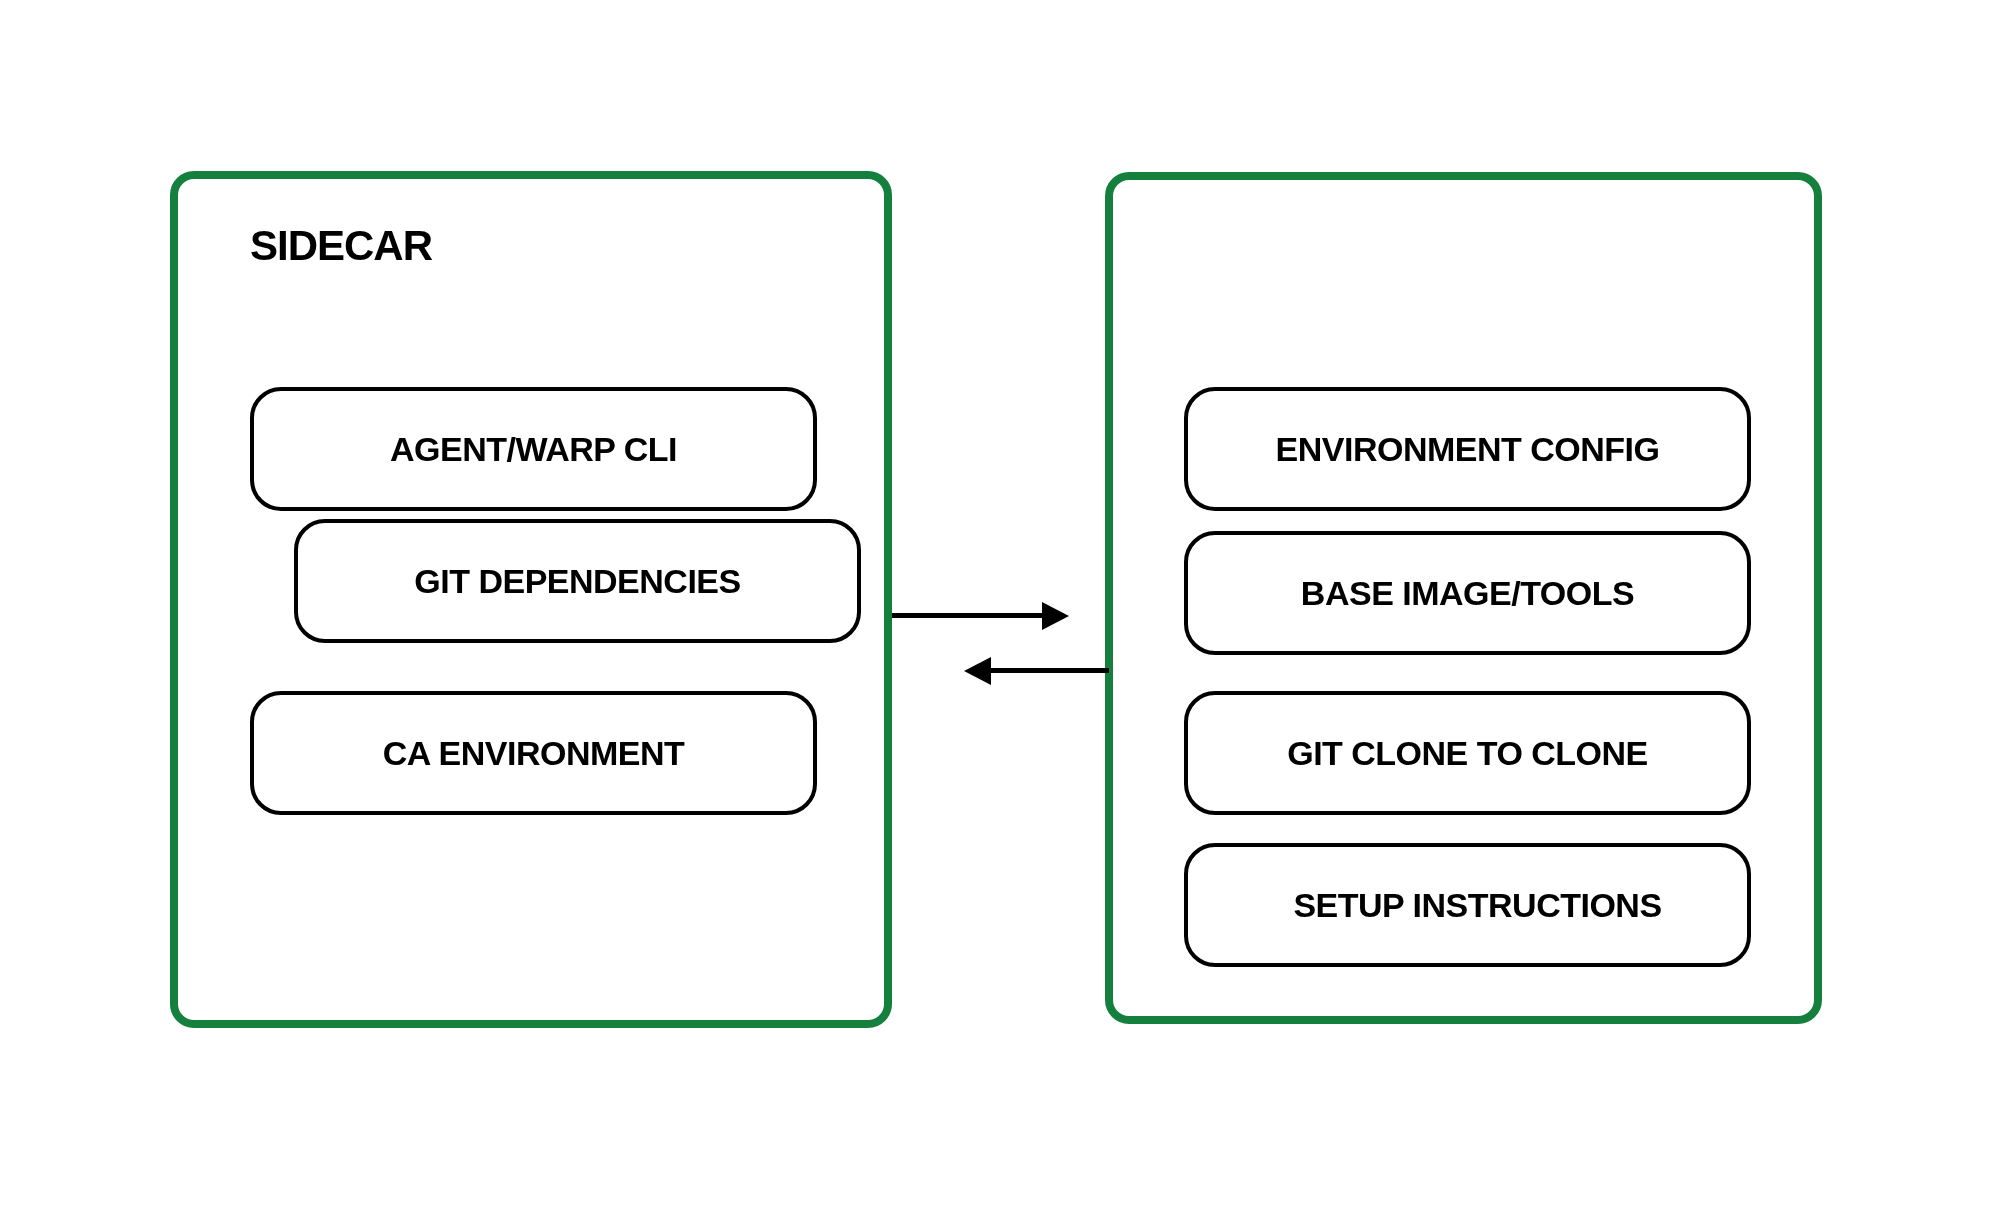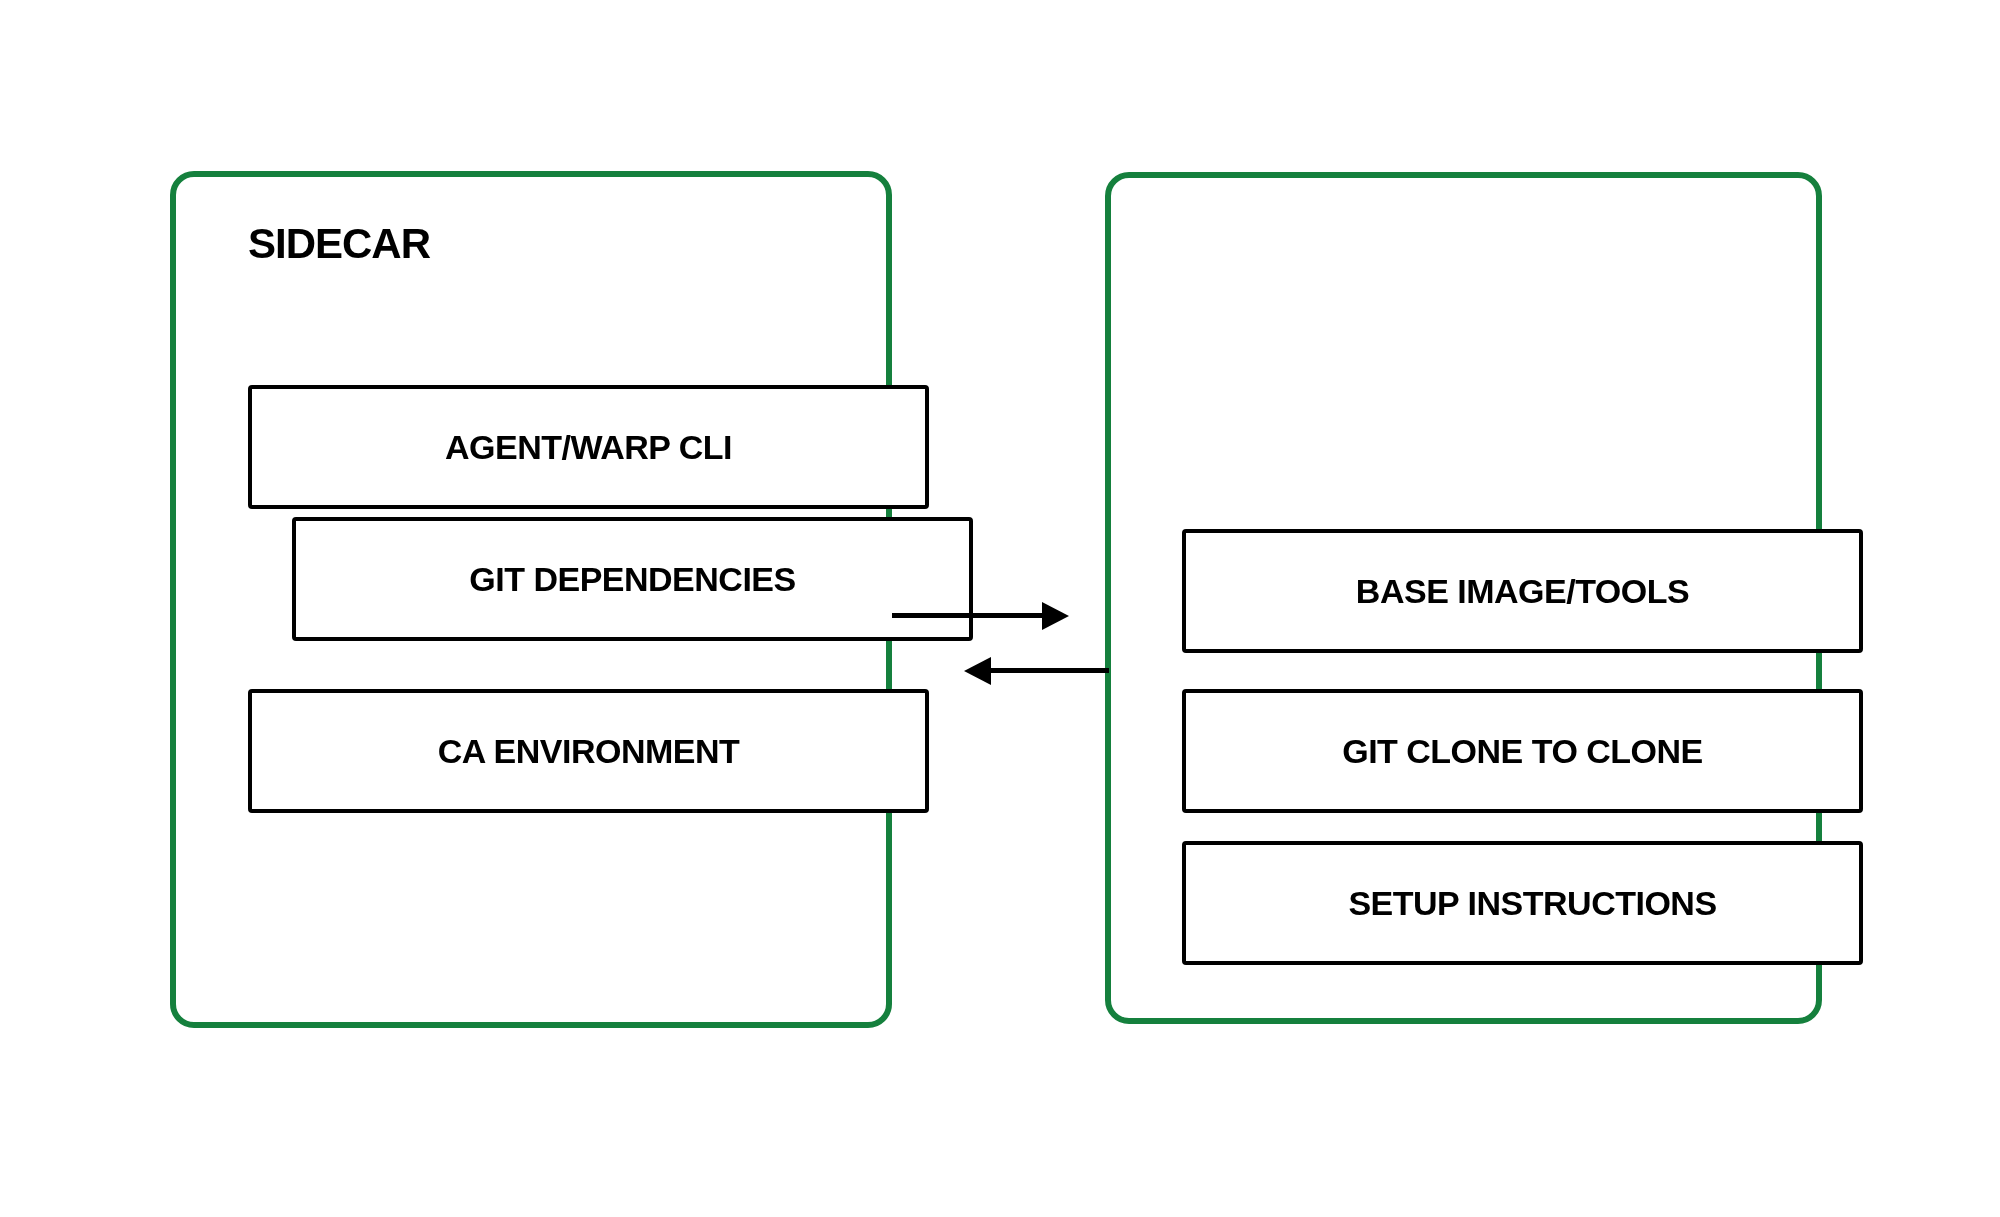--- a/index.html
+++ b/index.html
@@ -11,21 +11,21 @@
     position: relative;
     width: 2000px;
     height: 1217px;
     background: #ffffff;
     overflow: hidden;
     font-family: "Liberation Sans", "DejaVu Sans", sans-serif;
     color: #000000;
   }
   .panel {
     position: absolute;
-    border: 6px solid #15803d;
+    border: 8px solid #15803d;
     border-radius: 24px;
     background: #ffffff;
     box-sizing: border-box;
   }
   #panel-sidecar {
     left: 170px;
     top: 171px;
     width: 722px;
     height: 857px;
   }
@@ -40,24 +40,24 @@
     left: 72px;
     top: 46px;
     font-size: 42px;
     font-weight: bold;
     letter-spacing: -1px;
     line-height: 1.0;
     white-space: nowrap;
   }
   .item-box {
     position: absolute;
-    width: 681px;
+    width: 567px;
     height: 124px;
     border: 4px solid #000000;
-    border-radius: 4px;
+    border-radius: 31px;
     background: #ffffff;
     box-sizing: border-box;
     display: flex;
     align-items: center;
     justify-content: center;
   }
   .item-label {
     font-size: 34px;
     font-weight: bold;
     letter-spacing: -0.5px;
@@ -124,20 +124,23 @@
     </div>
     <div id="box-git-dependencies" class="item-box">
       <span class="item-label">GIT DEPENDENCIES</span>
     </div>
     <div id="box-ca-certificates" class="item-box">
       <span class="item-label">CA ENVIRONMENT</span>
     </div>
   </div>
 
   <div id="panel-user-image" class="panel">
+    <div id="box-environment-config" class="item-box">
+      <span class="item-label">ENVIRONMENT CONFIG</span>
+    </div>
     <div id="box-base-image-tools" class="item-box">
       <span class="item-label">BASE IMAGE/TOOLS</span>
     </div>
     <div id="box-git-repos-to-clone" class="item-box">
       <span class="item-label">GIT CLONE TO CLONE</span>
     </div>
     <div id="box-setup-instructions" class="item-box">
       <span class="item-label">SETUP INSTRUCTIONS</span>
     </div>
   </div>

